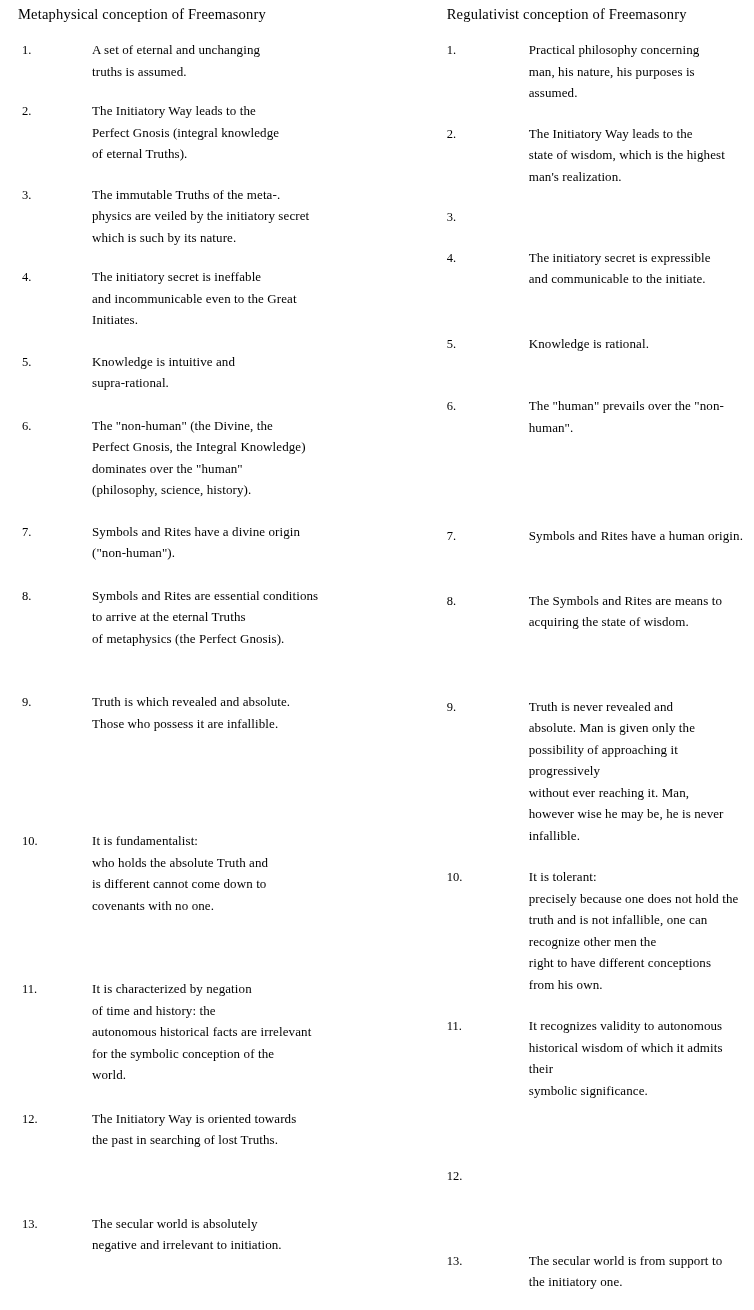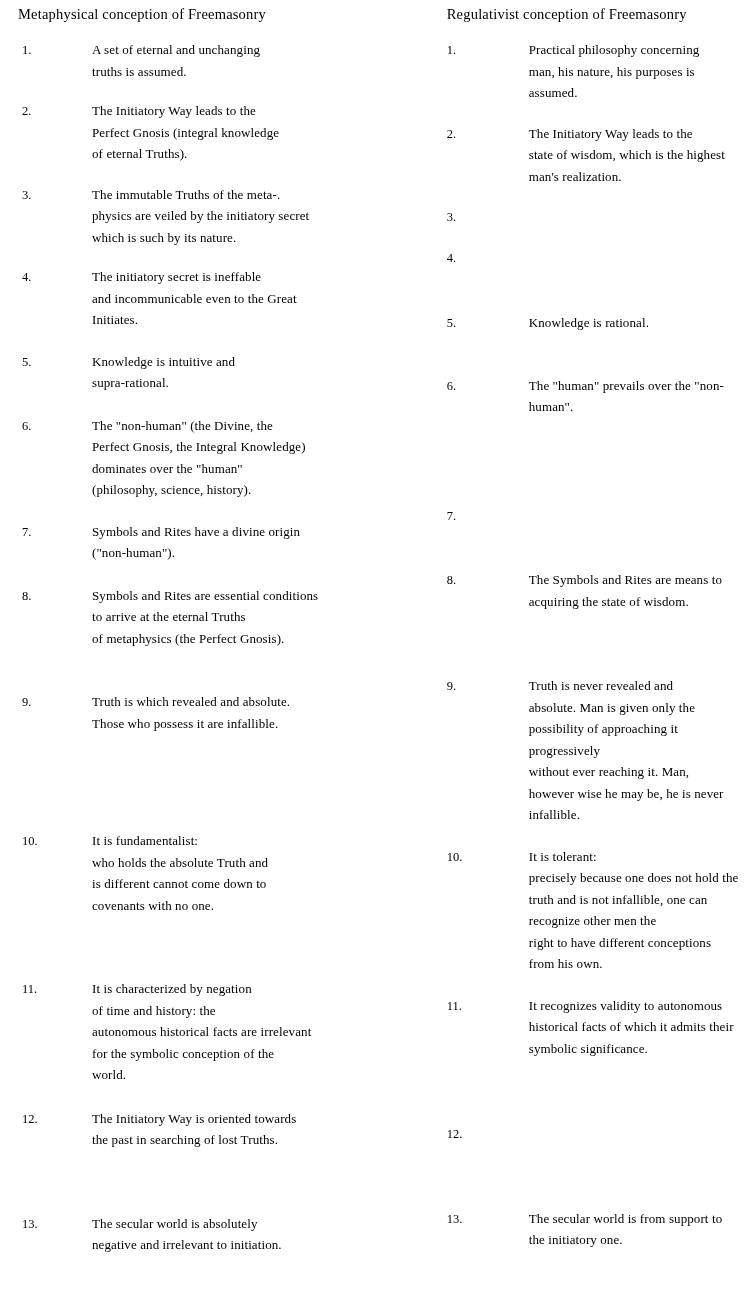--- a/index.html
+++ b/index.html
@@ -179,31 +179,34 @@
             <span class="num">2.</span>
             <span class="txt">The Initiatory Way leads to the
 state of wisdom, which is the highest
 man's realization.</span>
           </li>
           <li class="item" style="margin-bottom: 18px;">
             <span class="num">3.</span>
           </li>
           <li class="item" style="margin-bottom: 43px;">
             <span class="num">4.</span>
+            <span class="txt">The initiatory secret is expressible
+and communicable to the initiate.</span>
           </li>
           <li class="item" style="margin-bottom: 40px;">
             <span class="num">5.</span>
             <span class="txt">Knowledge is rational.</span>
           </li>
           <li class="item" style="margin-bottom: 87px;">
             <span class="num">6.</span>
             <span class="txt">The "human" prevails over the "non-human".</span>
           </li>
           <li class="item" style="margin-bottom: 42px;">
             <span class="num">7.</span>
+            <span class="txt">Symbols and Rites have a human origin.</span>
           </li>
           <li class="item" style="margin-bottom: 63px;">
             <span class="num">8.</span>
             <span class="txt">The Symbols and Rites are means to
 acquiring the state of wisdom.</span>
           </li>
           <li class="item" style="margin-bottom: 20px;">
             <span class="num">9.</span>
             <span class="txt">Truth is never revealed and
 absolute. Man is given only the
@@ -217,21 +220,21 @@
             <span class="txt">It is tolerant:
 precisely because one does not hold the
 truth and is not infallible, one can
 recognize other men the
 right to have different conceptions
 from his own.</span>
           </li>
           <li class="item" style="margin-bottom: 64px;">
             <span class="num">11.</span>
             <span class="txt">It recognizes validity to autonomous
-historical facts of which it admits their
+historical wisdom of which it admits their
  symbolic significance.</span>
           </li>
           <li class="item" style="margin-bottom: 62px;">
             <span class="num">12.</span>
           </li>
           <li class="item">
             <span class="num">13.</span>
             <span class="txt">The secular world is from support to
 the initiatory one.</span>
           </li>

